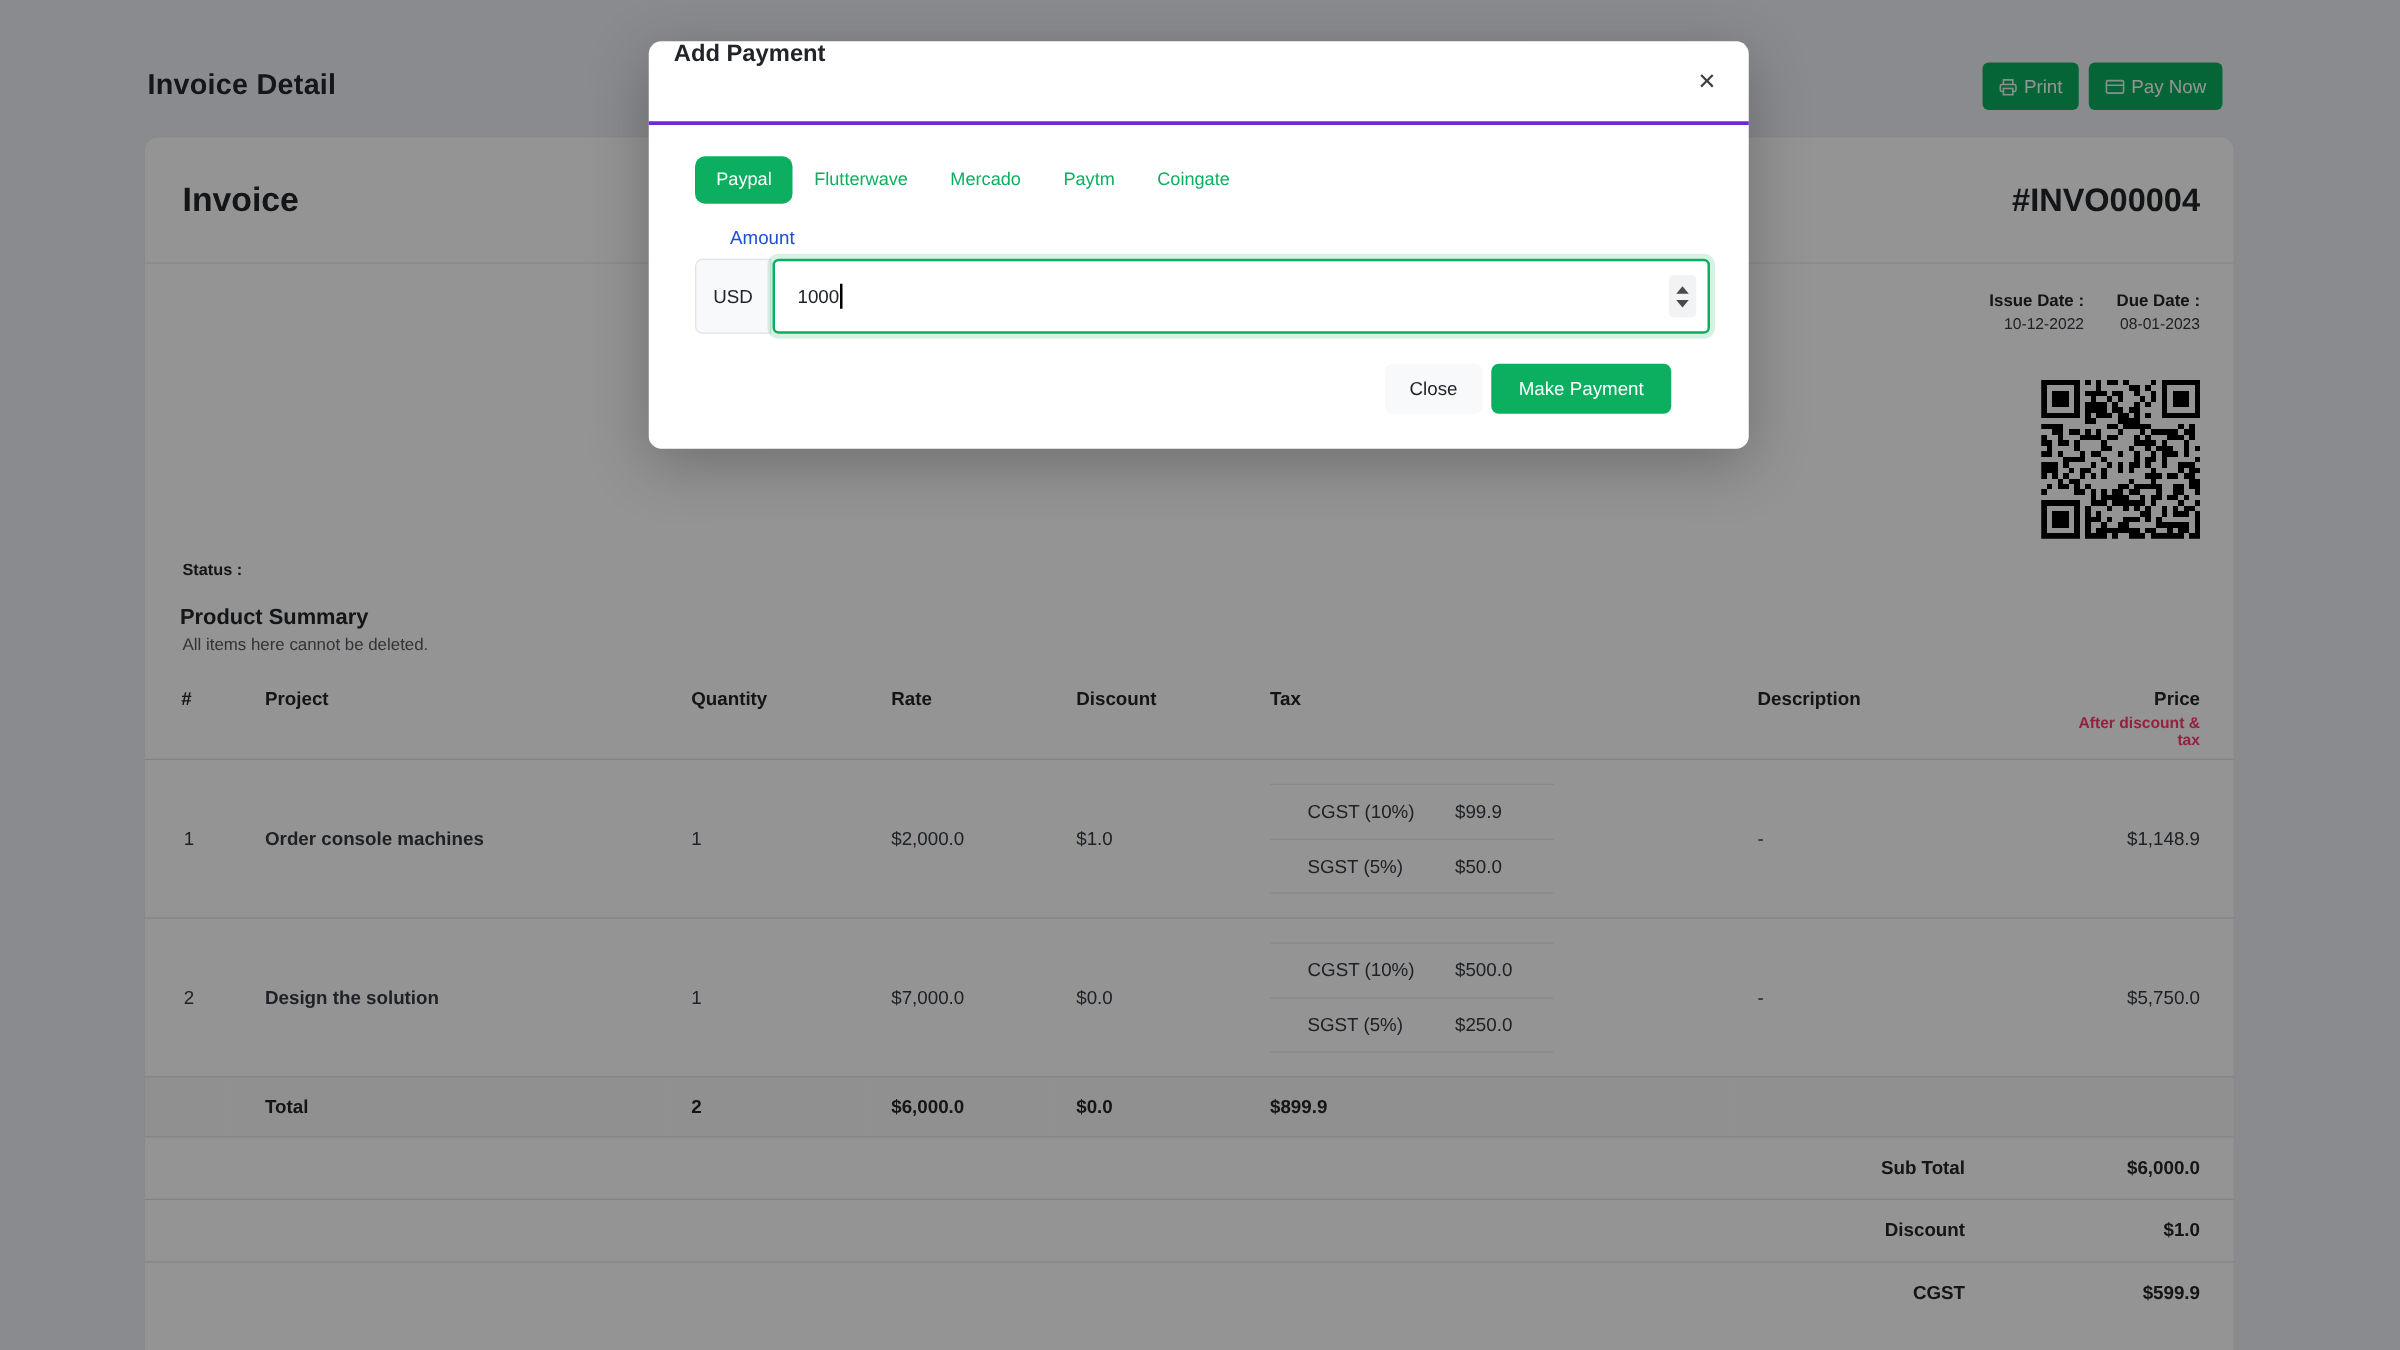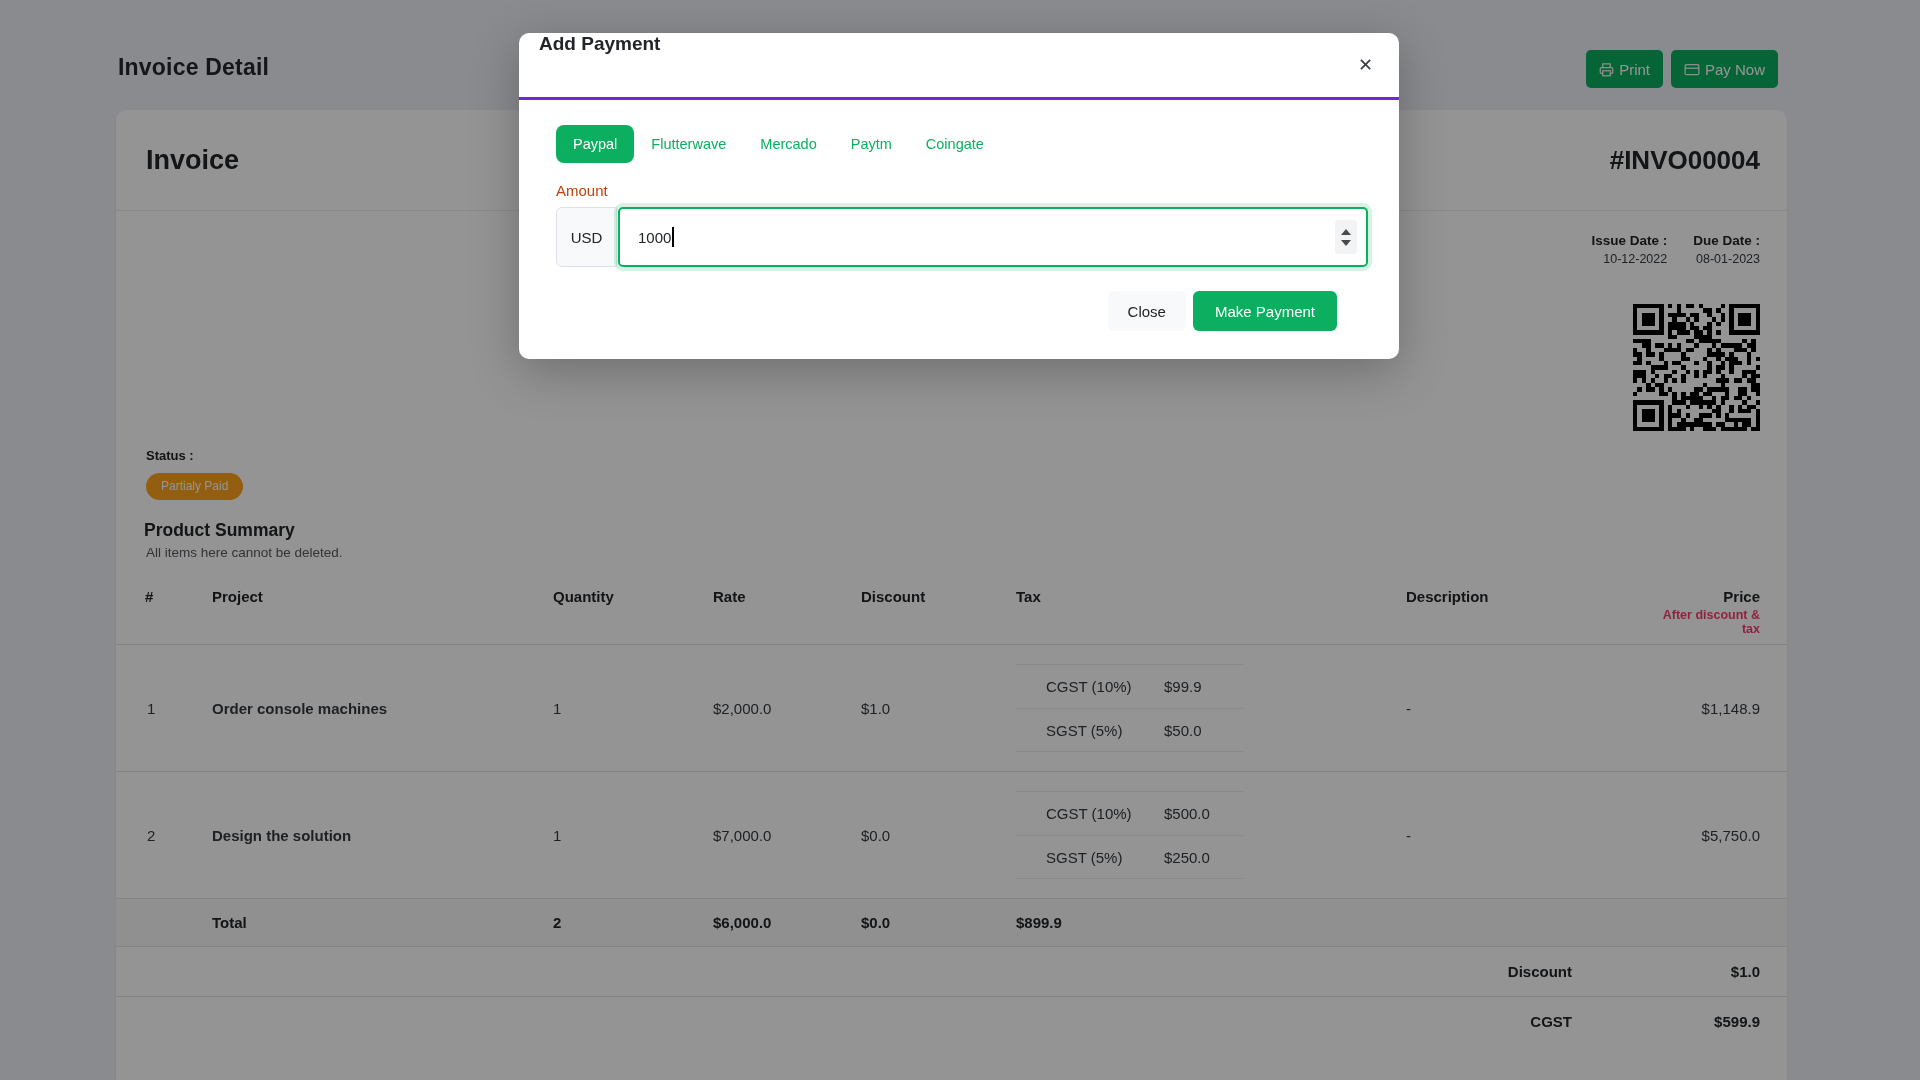--- a/index.html
+++ b/index.html
@@ -65,21 +65,21 @@
   
   .backdrop { position:absolute; inset:0; background:rgba(0,0,0,0.42); }
   .modal { position:absolute; left:519px; top:33px; width:880px; background:#ffffff; border-radius:10px; box-shadow:0 12px 48px rgba(0,0,0,.25); }
   .m-head { position:relative; height:67px; display:flex; align-items:flex-start; padding:0 20px; border-bottom:3px solid #6d28d9; }
   .m-title { font-size:19px; font-weight:700; color:#212529; }
   .m-close { position:absolute; top:50%; right:26px; transform:translateY(-50%); background:none; border:none; font-size:18px; color:#3a3f44; cursor:pointer; line-height:1; font-family:inherit; }
   .m-body { padding:25px 31px 0 37px; }
   .tabs { display:flex; align-items:flex-end; }
   .tab { border:none; background:transparent; color:#0caf60; font-size:14.5px; font-weight:500; font-family:inherit; padding:11px 17px; border-radius:8px; cursor:pointer; }
   .tab.active { background:#0caf60; color:#ffffff; }
-  .amount-label { margin-top:19px; font-size:15px; color:#c2410c; }
+  .amount-label { margin-top:19px; font-size:15px; color:#1d4ed8;margin-left:28px; }
   .input-group { display:flex; margin-top:8px; height:60px; }
   .usd-box { width:61px; display:flex; align-items:center; justify-content:center; background:#f8f9fa; border:1px solid #dee2e6; border-radius:6px 0 0 6px; font-size:15px; color:#212529; }
   .amount-input { position:relative; flex:1; margin-left:1px; display:flex; align-items:center; padding-left:18px; background:#fff; border:2px solid #0caf60; border-radius:5px; box-shadow:0 0 0 4px rgba(12,175,96,.17); font-size:15px; color:#212529; cursor:text; }
   .caret { display:inline-block; width:1.5px; height:20px; background:#000; margin-left:1px; }
   .spin { position:absolute; right:9px; top:50%; transform:translateY(-50%); width:22px; height:34px; background:#f1f3f4; border-radius:4px; display:flex; flex-direction:column; align-items:center; justify-content:center; gap:5px; cursor:pointer; }
   .tri-up { width:0; height:0; border-left:5px solid transparent; border-right:5px solid transparent; border-bottom:6px solid #4a4a4a; }
   .tri-down { width:0; height:0; border-left:5px solid transparent; border-right:5px solid transparent; border-top:6px solid #4a4a4a; }
   .m-footer { display:flex; justify-content:flex-end; gap:7px; padding:24px 31px 28px 0;align-items:center; }
   .btn-close { height:40px; padding:0 20px; background:#f8f9fa; color:#212529; border:none; border-radius:6px; font-size:15px; font-family:inherit; cursor:pointer; }
   .btn-submit { height:40px; padding:0 22px; background:#0caf60; color:#fff; border:none; border-radius:6px; font-size:15px; font-weight:500; font-family:inherit; cursor:pointer; }
@@ -449,21 +449,20 @@
             <rect x="23" y="1" width="5" height="5" fill="#fff"></rect>
             <rect x="24" y="2" width="3" height="3"></rect>
             <rect x="0" y="22" width="7" height="7"></rect>
             <rect x="1" y="23" width="5" height="5" fill="#fff"></rect>
             <rect x="2" y="24" width="3" height="3"></rect>
           </g>
         </svg>
       </div>
 
     <div class="status-label">Status :</div>
-    <div><span class="status-badge">Partialy Paid</span></div>
 
     <div class="ps-title">Product Summary</div>
     <div class="ps-note">All items here cannot be deleted.</div>
 
     <table class="items">
       <thead>
         <tr>
           <th class="c-idx">#</th>
           <th class="c-proj">Project</th>
           <th class="c-qty">Quantity</th>
@@ -527,20 +526,24 @@
           <td class="c-rate">$6,000.0</td>
           <td class="c-disc">$0.0</td>
           <td class="c-tax">$899.9</td>
           <td class="c-desc"></td>
           <td class="c-price"></td>
         </tr>
       </tbody>
     </table>
 
     <div class="sum-row">
+      <span class="sl">Sub Total</span>
+      <span class="sv">$6,000.0</span>
+    </div>
+    <div class="sum-row">
       <span class="sl">Discount</span>
       <span class="sv">$1.0</span>
     </div>
     <div class="sum-row">
       <span class="sl">CGST</span>
       <span class="sv">$599.9</span>
     </div>
   </div>
 
   <div class="backdrop"></div>

